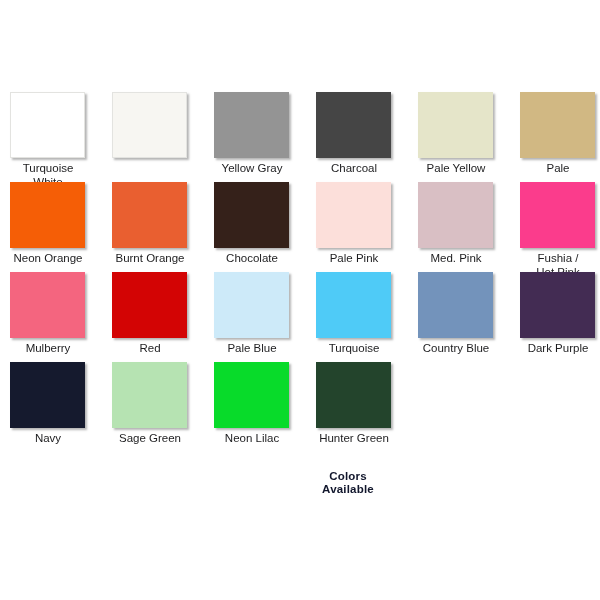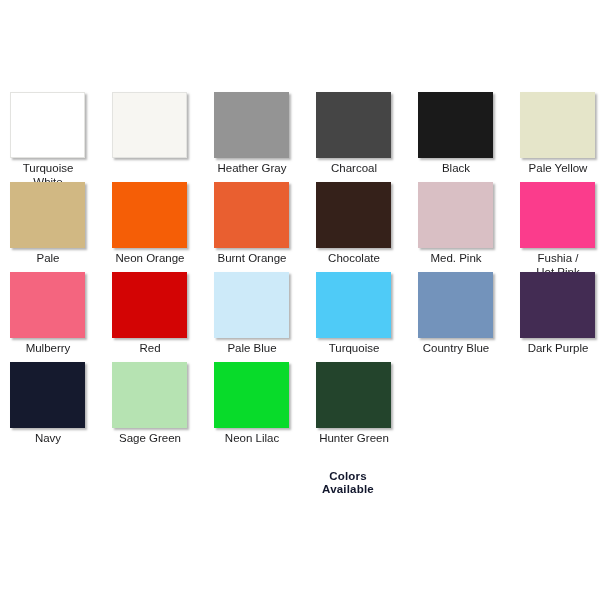--- a/index.html
+++ b/index.html
@@ -93,49 +93,49 @@
       <div class="swatch-cell">
         <div class="swatch-chip outlined" style="background: rgb(255, 255, 255);"></div>
         <div class="swatch-label">Turquoise
 White</div>
       </div>
       <div class="swatch-cell">
         <div class="swatch-chip outlined" style="background: rgb(247, 246, 242);"></div>
       </div>
       <div class="swatch-cell">
         <div class="swatch-chip" style="background: rgb(148, 148, 148);"></div>
-        <div class="swatch-label">Heather Gray</div>
+        <div class="swatch-label">Yellow Gray</div>
       </div>
       <div class="swatch-cell">
         <div class="swatch-chip" style="background: rgb(69, 69, 69);"></div>
         <div class="swatch-label">Charcoal</div>
-      </div>
-      <div class="swatch-cell">
-        <div class="swatch-chip" style="background: rgb(26, 26, 26);"></div>
-        <div class="swatch-label">Black</div>
       </div>
       <div class="swatch-cell">
         <div class="swatch-chip" style="background: rgb(229, 229, 201);"></div>
         <div class="swatch-label">Pale Yellow</div>
       </div>
       <div class="swatch-cell">
         <div class="swatch-chip" style="background: rgb(209, 184, 131);"></div>
         <div class="swatch-label">Pale</div>
       </div>
       <div class="swatch-cell">
         <div class="swatch-chip" style="background: rgb(245, 94, 6);"></div>
         <div class="swatch-label">Neon Orange</div>
       </div>
       <div class="swatch-cell">
         <div class="swatch-chip" style="background: rgb(233, 95, 48);"></div>
         <div class="swatch-label">Burnt Orange</div>
       </div>
       <div class="swatch-cell">
         <div class="swatch-chip" style="background: rgb(53, 33, 26);"></div>
         <div class="swatch-label">Chocolate</div>
+      </div>
+      <div class="swatch-cell">
+        <div class="swatch-chip" style="background: rgb(252, 223, 218);"></div>
+        <div class="swatch-label">Pale Pink</div>
       </div>
       <div class="swatch-cell">
         <div class="swatch-chip" style="background: rgb(217, 191, 196);"></div>
         <div class="swatch-label">Med. Pink</div>
       </div>
       <div class="swatch-cell">
         <div class="swatch-chip" style="background: rgb(251, 60, 140);"></div>
         <div class="swatch-label">Fushia /
 Hot Pink</div>
       </div>

